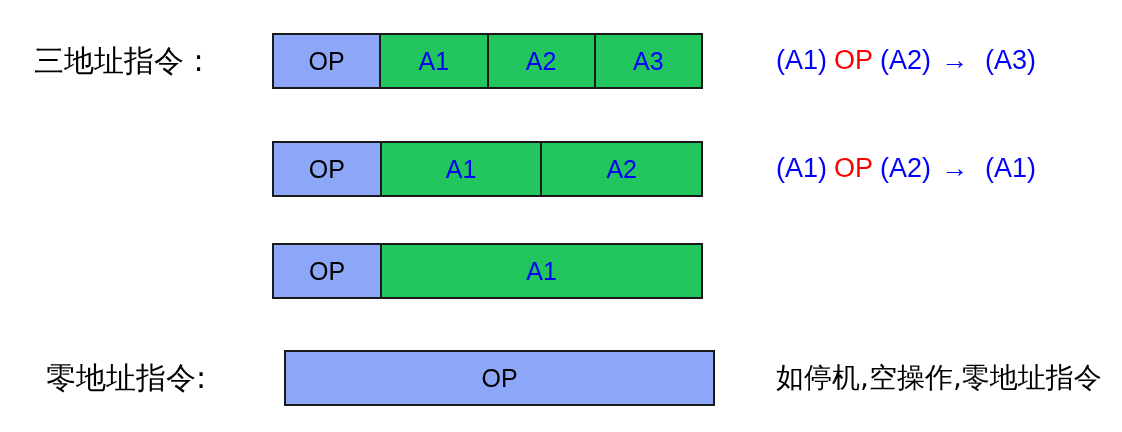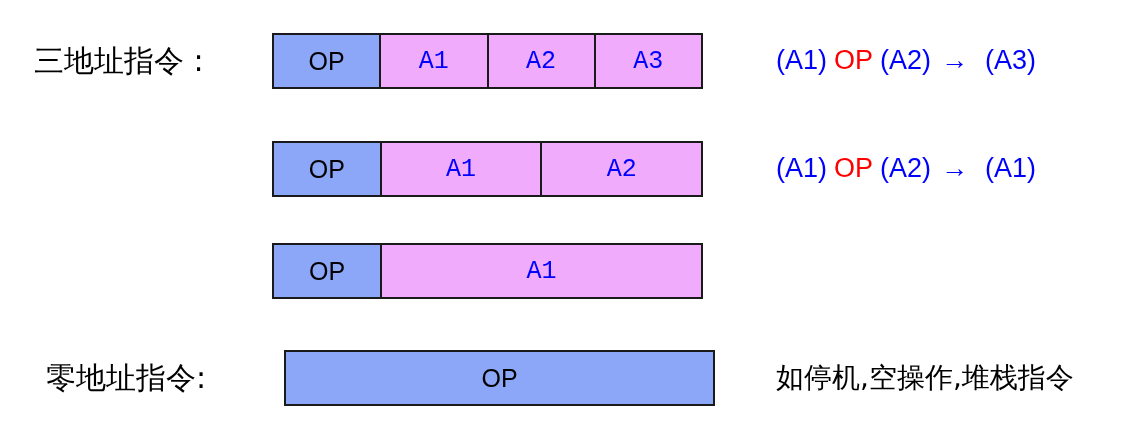--- a/index.html
+++ b/index.html
@@ -68,23 +68,22 @@
   }
   .cell:last-child {
     border-right: none;
   }
 
   .cell.op {
     background: #8ca7f7;
     color: #000000;
   }
   .cell.addr {
-    background: #f0abfc;
+    background: #22c55e;
     color: #0000ff;
-    font-family: Liberation Mono, monospace;
   }
   .cell.full-op {
     background: #8ca7f7;
     color: #000000;
     border-right: none;
   }
 
   .formula {
     position: absolute;
     left: 760px;
@@ -153,16 +152,16 @@
       <div class="cell op" style="flex:1;">OP</div>
       <div class="cell addr" style="flex:3;">A1</div>
     </div>
   </div>
 
   <div class="row" style="top:350px;margin-left:12px;">
     <div class="row-label">零地址指令:</div>
     <div class="instr-box">
       <div class="cell full-op" style="flex:4;">OP</div>
     </div>
-    <div class="note-cn" style="top:14px;">如停机,空操作,堆栈指令</div>
+    <div class="note-cn" style="top:14px;">如停机,空操作,零地址指令</div>
   </div>
 
 </div>
 
 </body></html>

